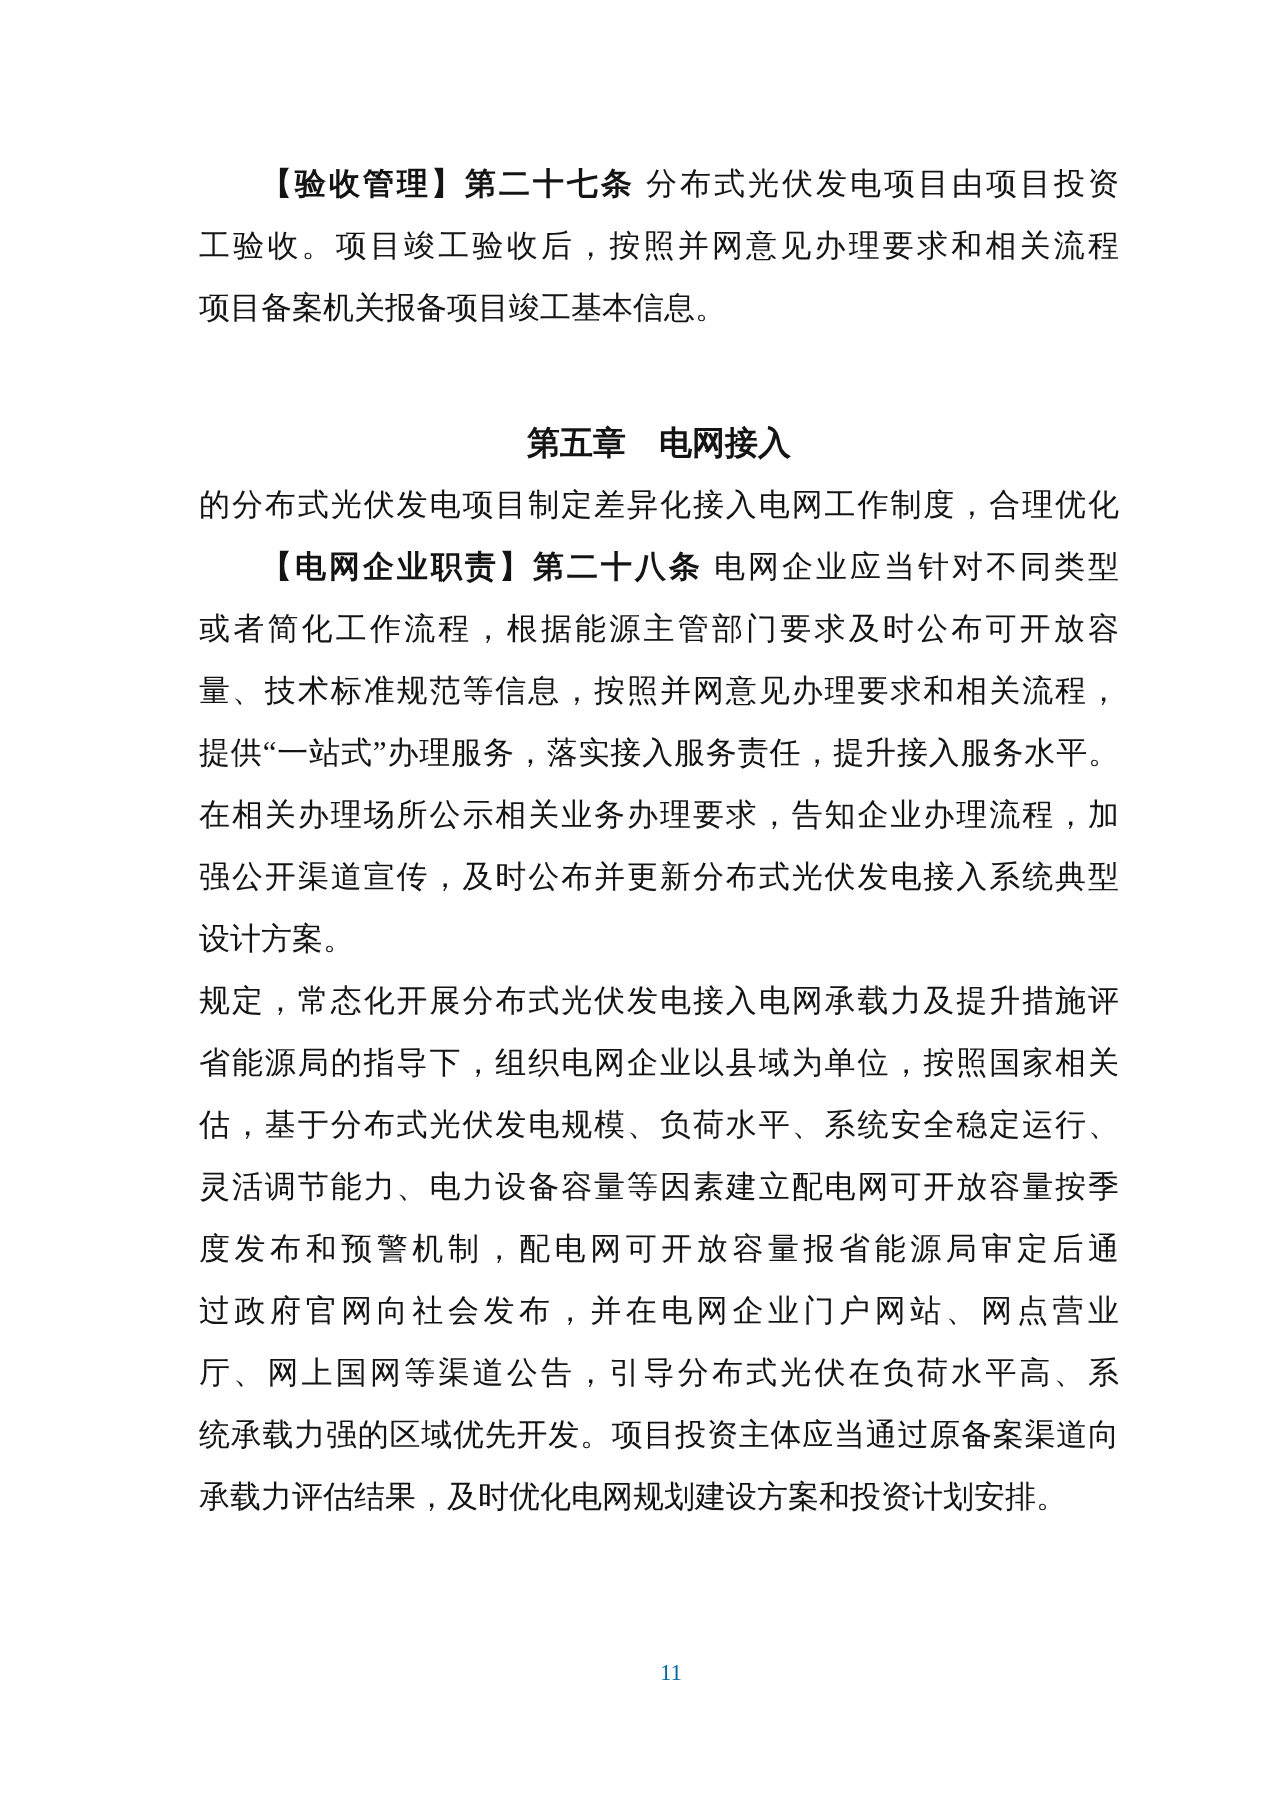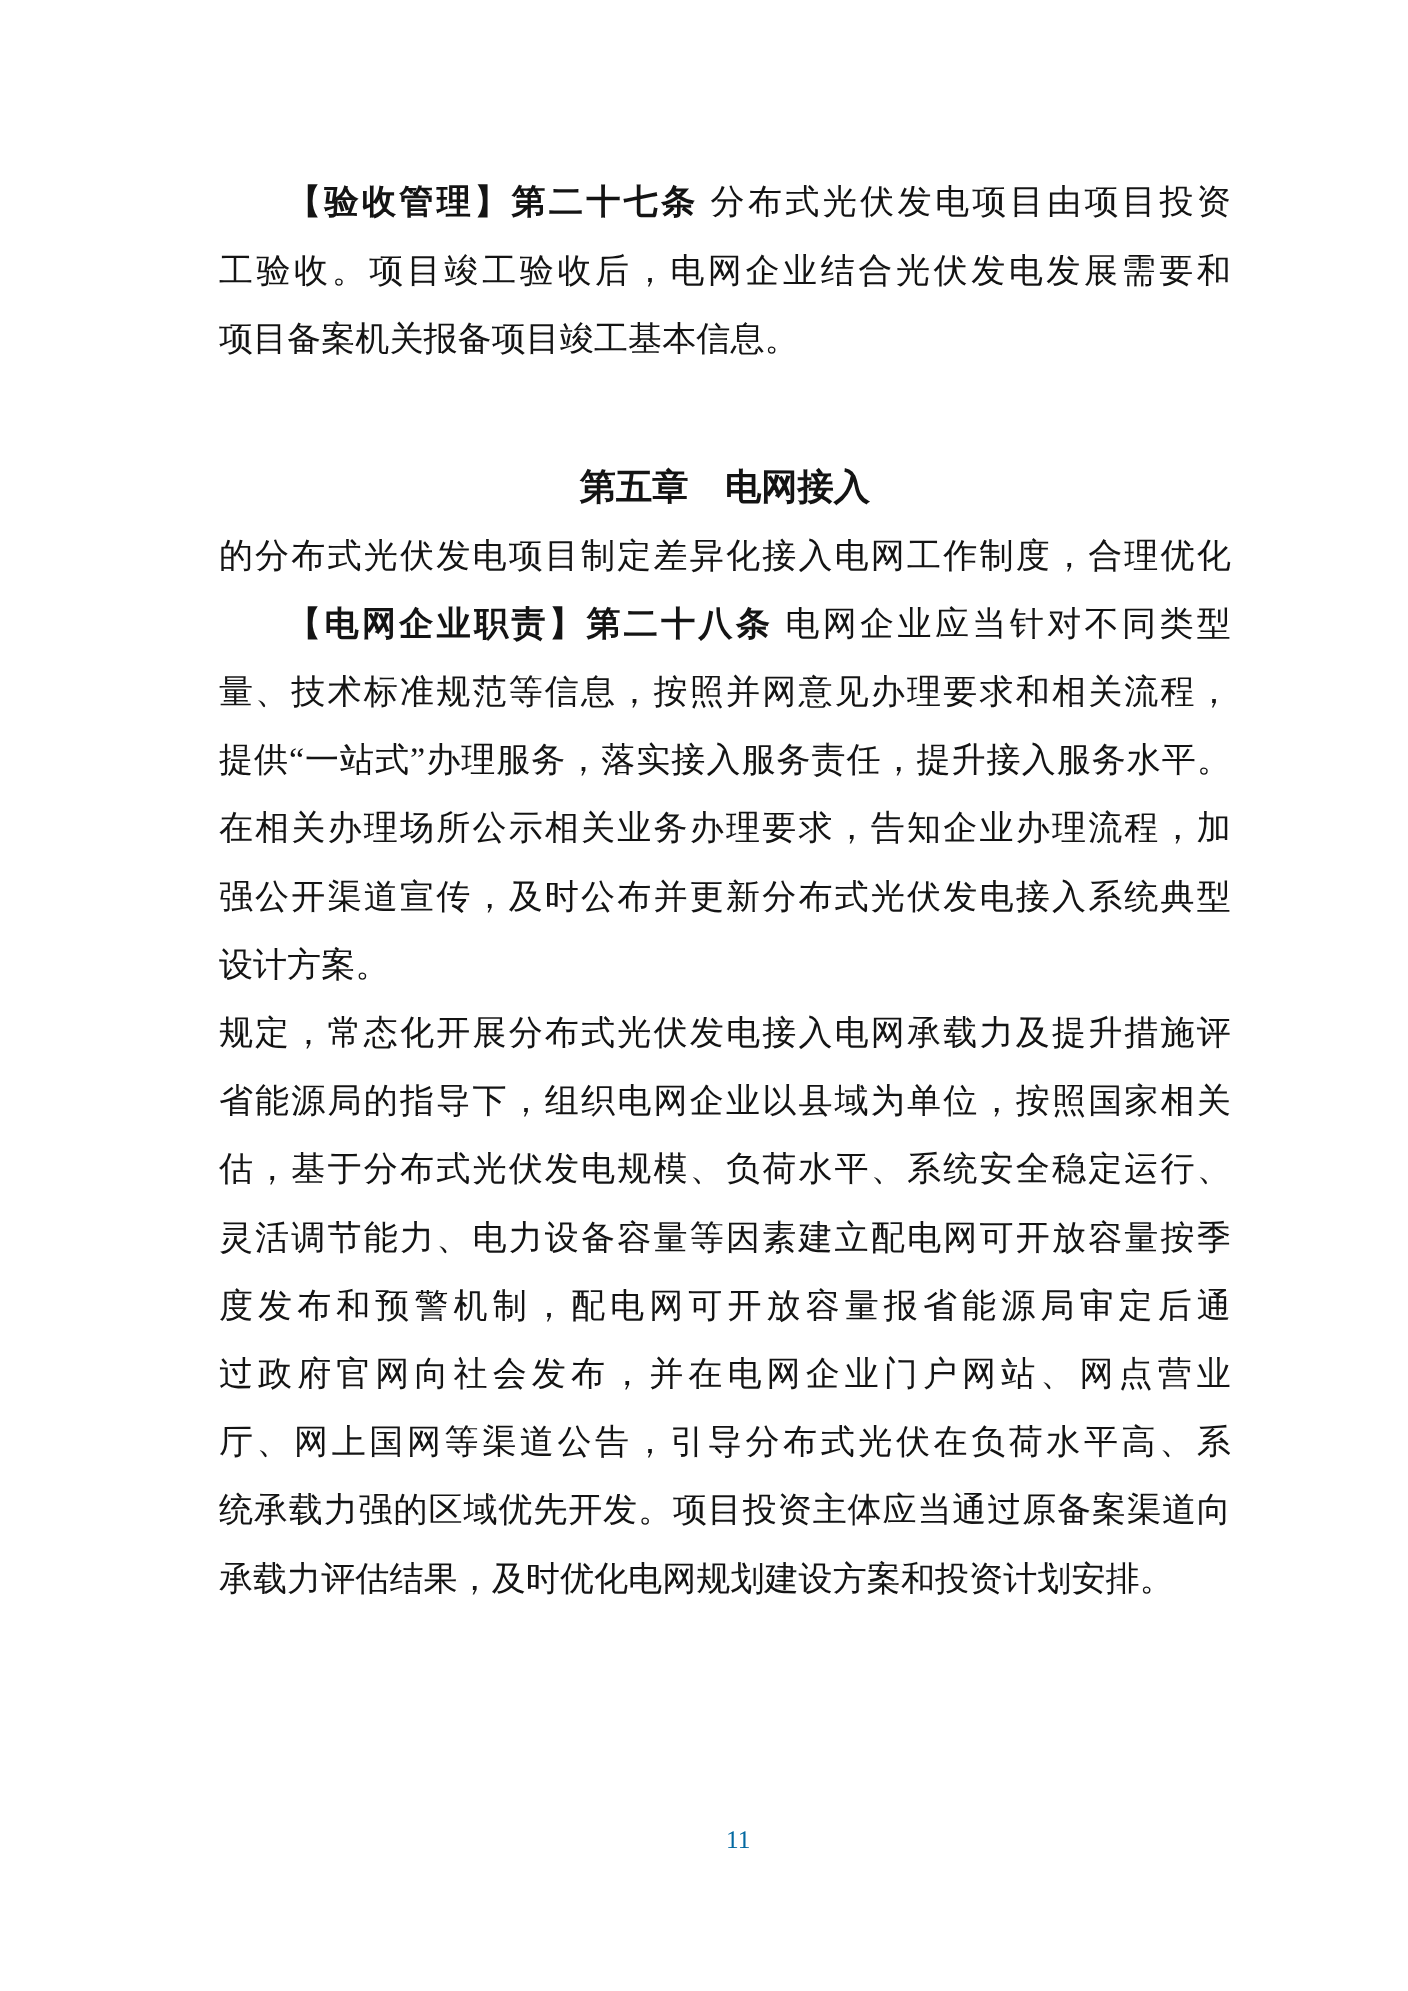--- a/index.html
+++ b/index.html
@@ -36,21 +36,21 @@
   .line.last {
     text-align-last: left;
   }
   .line.indent {
     text-indent: 62px;
   }
   .tag-bold {
     font-weight: 700;
   }
   .heading {
-    font-family: Liberation Sans, sans-serif;
+    font-family: Liberation Serif, serif;
     font-weight: 700;
     font-size: 33px;
     line-height: 62px;
     text-align: center;
     margin-top: 73px;
   }
   .page-number {
     position: absolute;
     left: 0;
     top: 1658px;
@@ -61,27 +61,28 @@
     color: #0369a1;
   }
 </style>
 </head>
 <body>
 
 <div class="page">
   <div class="content">
       <div class="paragraph">
         <div class="line indent"><span class="tag-bold">【验收管理】第二十七条</span><span> 分布式光伏发电项目由项目投资</span></div>
-        <div class="line">工验收。项目竣工验收后，电网企业结合光伏发电发展需要和</div>
+        <div class="line">工验收。项目竣工验收后，按照并网意见办理要求和相关流程</div>
         <div class="line last">项目备案机关报备项目竣工基本信息。</div>
       </div>
       <div class="heading">第五章　电网接入</div>
       <div class="paragraph">
         <div class="line">的分布式光伏发电项目制定差异化接入电网工作制度，合理优化</div>
         <div class="line indent"><span class="tag-bold">【电网企业职责】第二十八条</span><span> 电网企业应当针对不同类型</span></div>
+        <div class="line">或者简化工作流程，根据能源主管部门要求及时公布可开放容</div>
         <div class="line">量、技术标准规范等信息，按照并网意见办理要求和相关流程，</div>
         <div class="line">提供“一站式”办理服务，落实接入服务责任，提升接入服务水平。</div>
         <div class="line">在相关办理场所公示相关业务办理要求，告知企业办理流程，加</div>
         <div class="line">强公开渠道宣传，及时公布并更新分布式光伏发电接入系统典型</div>
         <div class="line last">设计方案。</div>
       </div>
       <div class="paragraph">
         <div class="line">规定，常态化开展分布式光伏发电接入电网承载力及提升措施评</div>
         <div class="line">省能源局的指导下，组织电网企业以县域为单位，按照国家相关</div>
         <div class="line">估，基于分布式光伏发电规模、负荷水平、系统安全稳定运行、</div>

